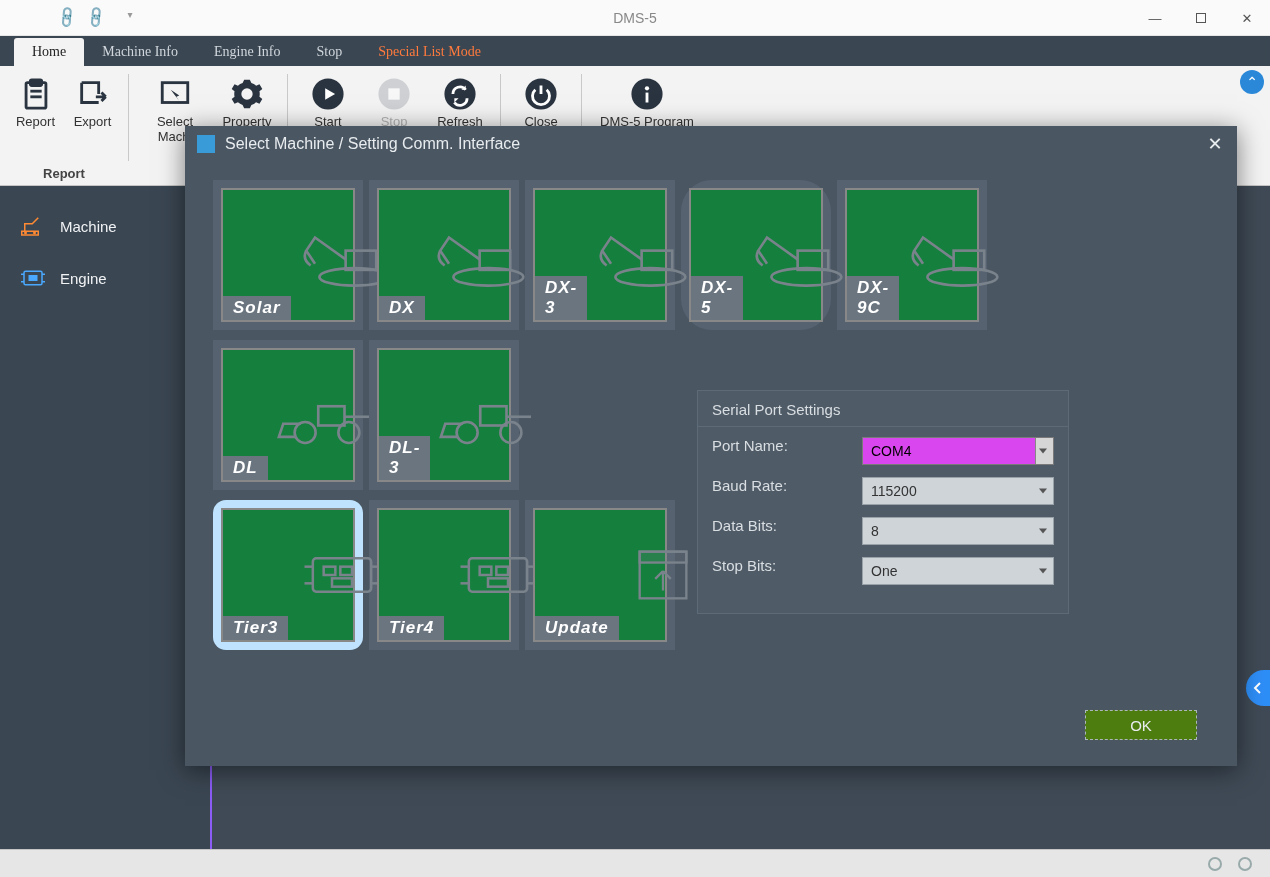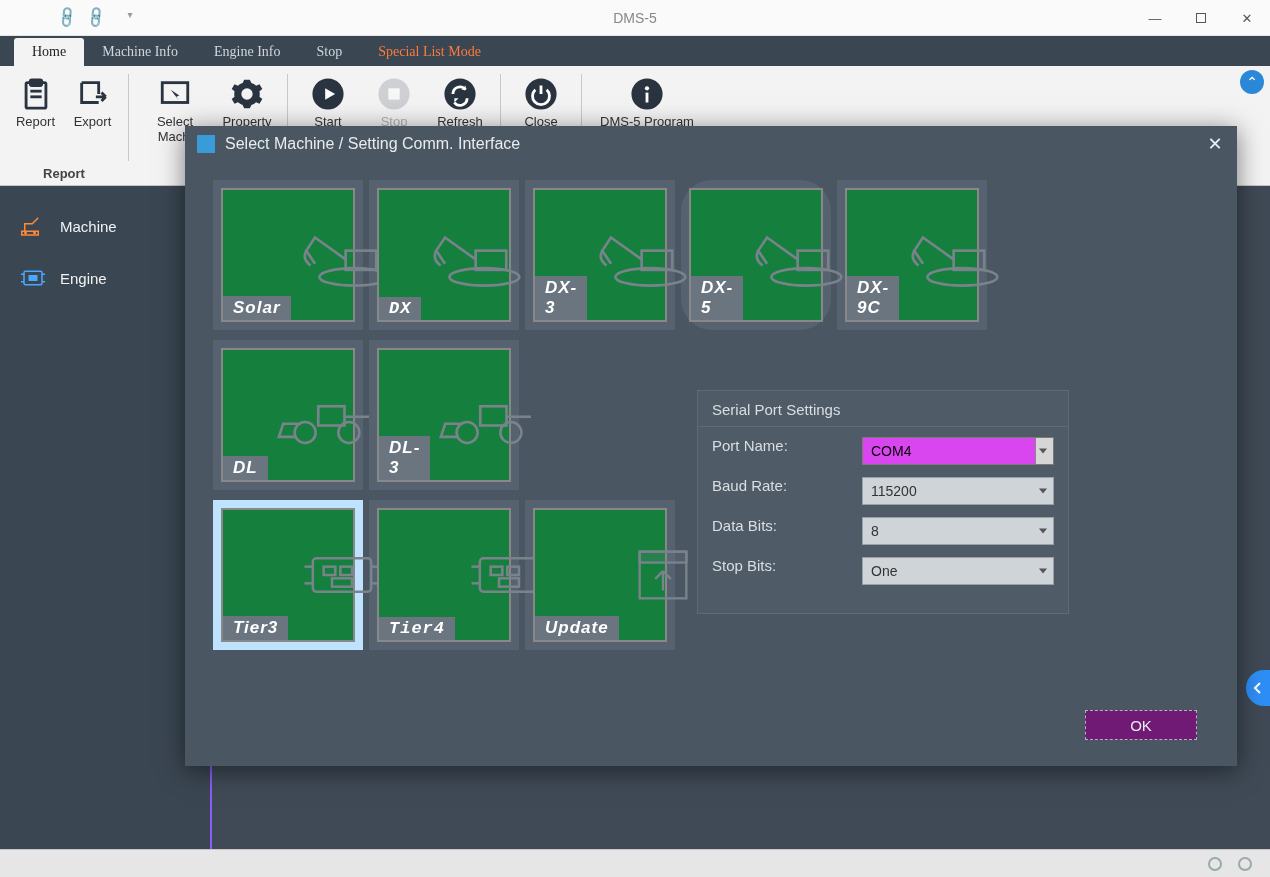--- a/index.html
+++ b/index.html
@@ -249,21 +249,21 @@
     position:absolute; right:0; top:0; bottom:0;
     width:18px; background:#d6d6d6;
     border-left:1px solid #888;
     display:flex;align-items:center;justify-content:center;
   }
 
   .ok-btn{
     position:absolute;
     right:40px; bottom:26px;
     width:112px; height:30px;
-    background:#701a75;
+    background:#4d7c0f;
     border:1px dashed #aeb6bd;
     color:#e8ecef;
     display:flex; align-items:center; justify-content:center;
     font-size:15px;
     cursor:pointer;
   }
 
   
   svg{display:block;}
 </style>
@@ -463,21 +463,21 @@
           <div class="tile-pic">
             <svg width="110" height="70" viewBox="0 0 120 80" fill="none" stroke="#7a838c" stroke-width="3">
               <ellipse cx="65" cy="65" rx="40" ry="10"></ellipse>
               <rect x="55" y="35" width="35" height="22"></rect>
               <path d="M55 45 L20 20 L10 35 L20 50"></path>
               <path d="M10 35 Q5 45 15 52"></path>
             </svg>
           </div>
         </div>
       </div>
-      <div class="tile" style="grid-area: 1 / 2; font-family: Liberation Mono, monospace;">
+      <div class="tile" style="grid-area: 1 / 2;">
         <div class="tile-inner">
           <div class="tile-badge">DX</div>
           <div class="tile-pic">
             <svg width="110" height="70" viewBox="0 0 120 80" fill="none" stroke="#7a838c" stroke-width="3">
               <ellipse cx="65" cy="65" rx="40" ry="10"></ellipse>
               <rect x="55" y="35" width="35" height="22"></rect>
               <path d="M55 45 L20 20 L10 35 L20 50"></path>
               <path d="M10 35 Q5 45 15 52"></path>
             </svg>
           </div>
@@ -543,38 +543,38 @@
             <svg width="110" height="70" viewBox="0 0 120 80" fill="none" stroke="#7a838c" stroke-width="3">
               <circle cx="35" cy="60" r="12"></circle>
               <circle cx="85" cy="60" r="12"></circle>
               <rect x="50" y="30" width="30" height="22"></rect>
               <path d="M30 50 L10 50 L5 65 L25 65"></path>
               <path d="M80 42 h28"></path>
             </svg>
           </div>
         </div>
       </div>
-      <div class="tile selected" style="grid-area: 3 / 1;">
+      <div class="tile selected" style="grid-area: 3 / 1; border-radius: 13px;">
         <div class="tile-inner">
           <div class="tile-badge">Tier3</div>
           <div class="tile-pic">
             <svg width="100" height="70" viewBox="0 0 120 80" fill="none" stroke="#7a838c" stroke-width="3">
               <rect x="25" y="20" width="70" height="40" rx="4"></rect>
               <line x1="15" y1="30" x2="25" y2="30"></line>
               <line x1="15" y1="50" x2="25" y2="50"></line>
               <line x1="95" y1="30" x2="105" y2="30"></line>
               <line x1="95" y1="50" x2="105" y2="50"></line>
               <rect x="38" y="30" width="14" height="10"></rect>
               <rect x="58" y="30" width="14" height="10"></rect>
               <rect x="48" y="44" width="24" height="10"></rect>
             </svg>
           </div>
         </div>
       </div>
-      <div class="tile" style="grid-area: 3 / 2; font-family: Liberation Mono, monospace;">
+      <div class="tile" style="grid-area: 3 / 2;">
         <div class="tile-inner">
           <div class="tile-badge">Tier4</div>
           <div class="tile-pic">
             <svg width="100" height="70" viewBox="0 0 120 80" fill="none" stroke="#7a838c" stroke-width="3">
               <rect x="25" y="20" width="70" height="40" rx="4"></rect>
               <line x1="15" y1="30" x2="25" y2="30"></line>
               <line x1="15" y1="50" x2="25" y2="50"></line>
               <line x1="95" y1="30" x2="105" y2="30"></line>
               <line x1="95" y1="50" x2="105" y2="50"></line>
               <rect x="38" y="30" width="14" height="10"></rect>

